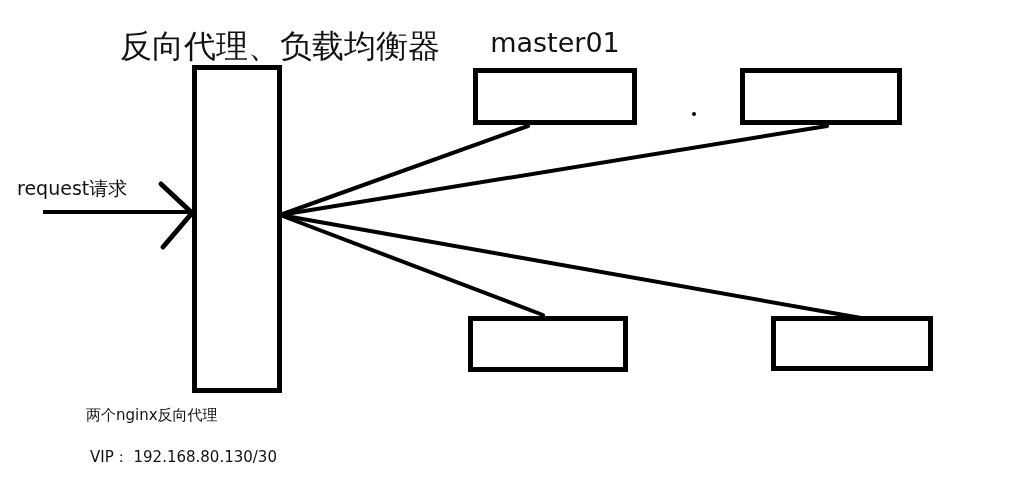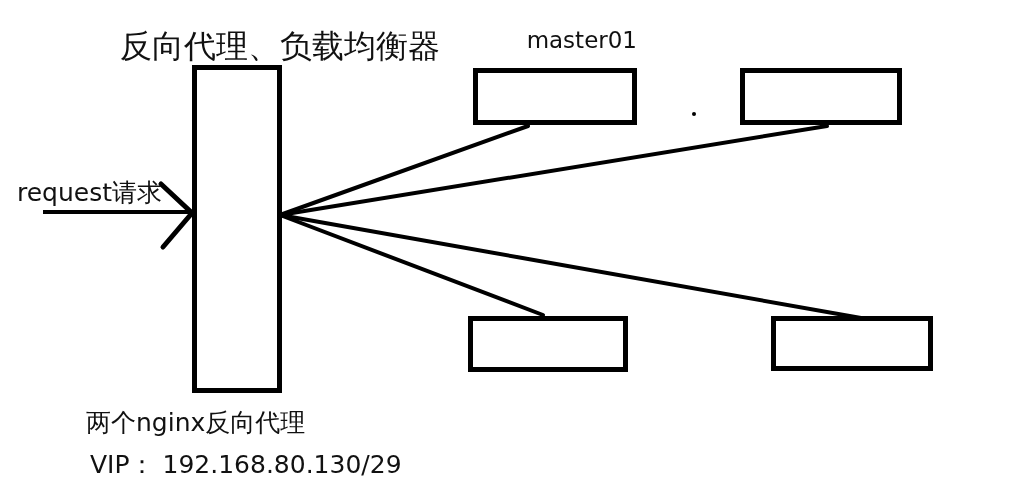--- a/index.html
+++ b/index.html
@@ -54,27 +54,27 @@
   .box-master01{left:473px;top:68px;width:164px;height:57px;}
   .box-master02{left:740px;top:68px;width:162px;height:57px;}
   .box-node01{left:468px;top:316px;width:160px;height:56px;}
   .box-node02{left:771px;top:316px;width:162px;height:55px;}
   .label{
     position:absolute;
     color:var(--text);
     white-space:nowrap;
   }
   .diagram-title{left:120px;top:11px;font-size:32px;margin-top:14px;}
-  .request-label{left:17px;top:176px;font-size:25px;}
-  .server-label{font-size:23px;text-align:right;}
+  .request-label{left:17px;top:176px;font-size:19px;}
+  .server-label{font-size:27px;text-align:center;}
   .lbl-master01{left:473px;top:27px;width:164px;}
   .lbl-master02{left:740px;top:27px;width:162px;}
   .lbl-node01{left:448px;top:395px;width:160px;}
   .lbl-node02{left:745px;top:390px;width:162px;}
-  .note{font-size:25px;}
+  .note{font-size:15px;}
   .note-line1{left:86px;top:406px;}
   .note-line2{left:90px;top:448px;}
 </style>
 </head>
 <body>
 
 <div class="canvas">
 
   <svg class="connector-layer" viewBox="0 0 1013 490" xmlns="http://www.w3.org/2000/svg">
 
@@ -99,15 +99,15 @@
   <div class="shape proxy-box"></div>
 
   <div class="shape box-master01"></div>
   <div class="shape box-master02"></div>
   <div class="shape box-node01"></div>
   <div class="shape box-node02"></div>
 
   <div class="label server-label lbl-master01">master01</div>
 
   <div class="label note note-line1">两个nginx反向代理</div>
-  <div class="label note note-line2">VIP： 192.168.80.130/29</div>
+  <div class="label note note-line2">VIP： 192.168.80.130/30</div>
 
 </div>
 
 </body></html>

